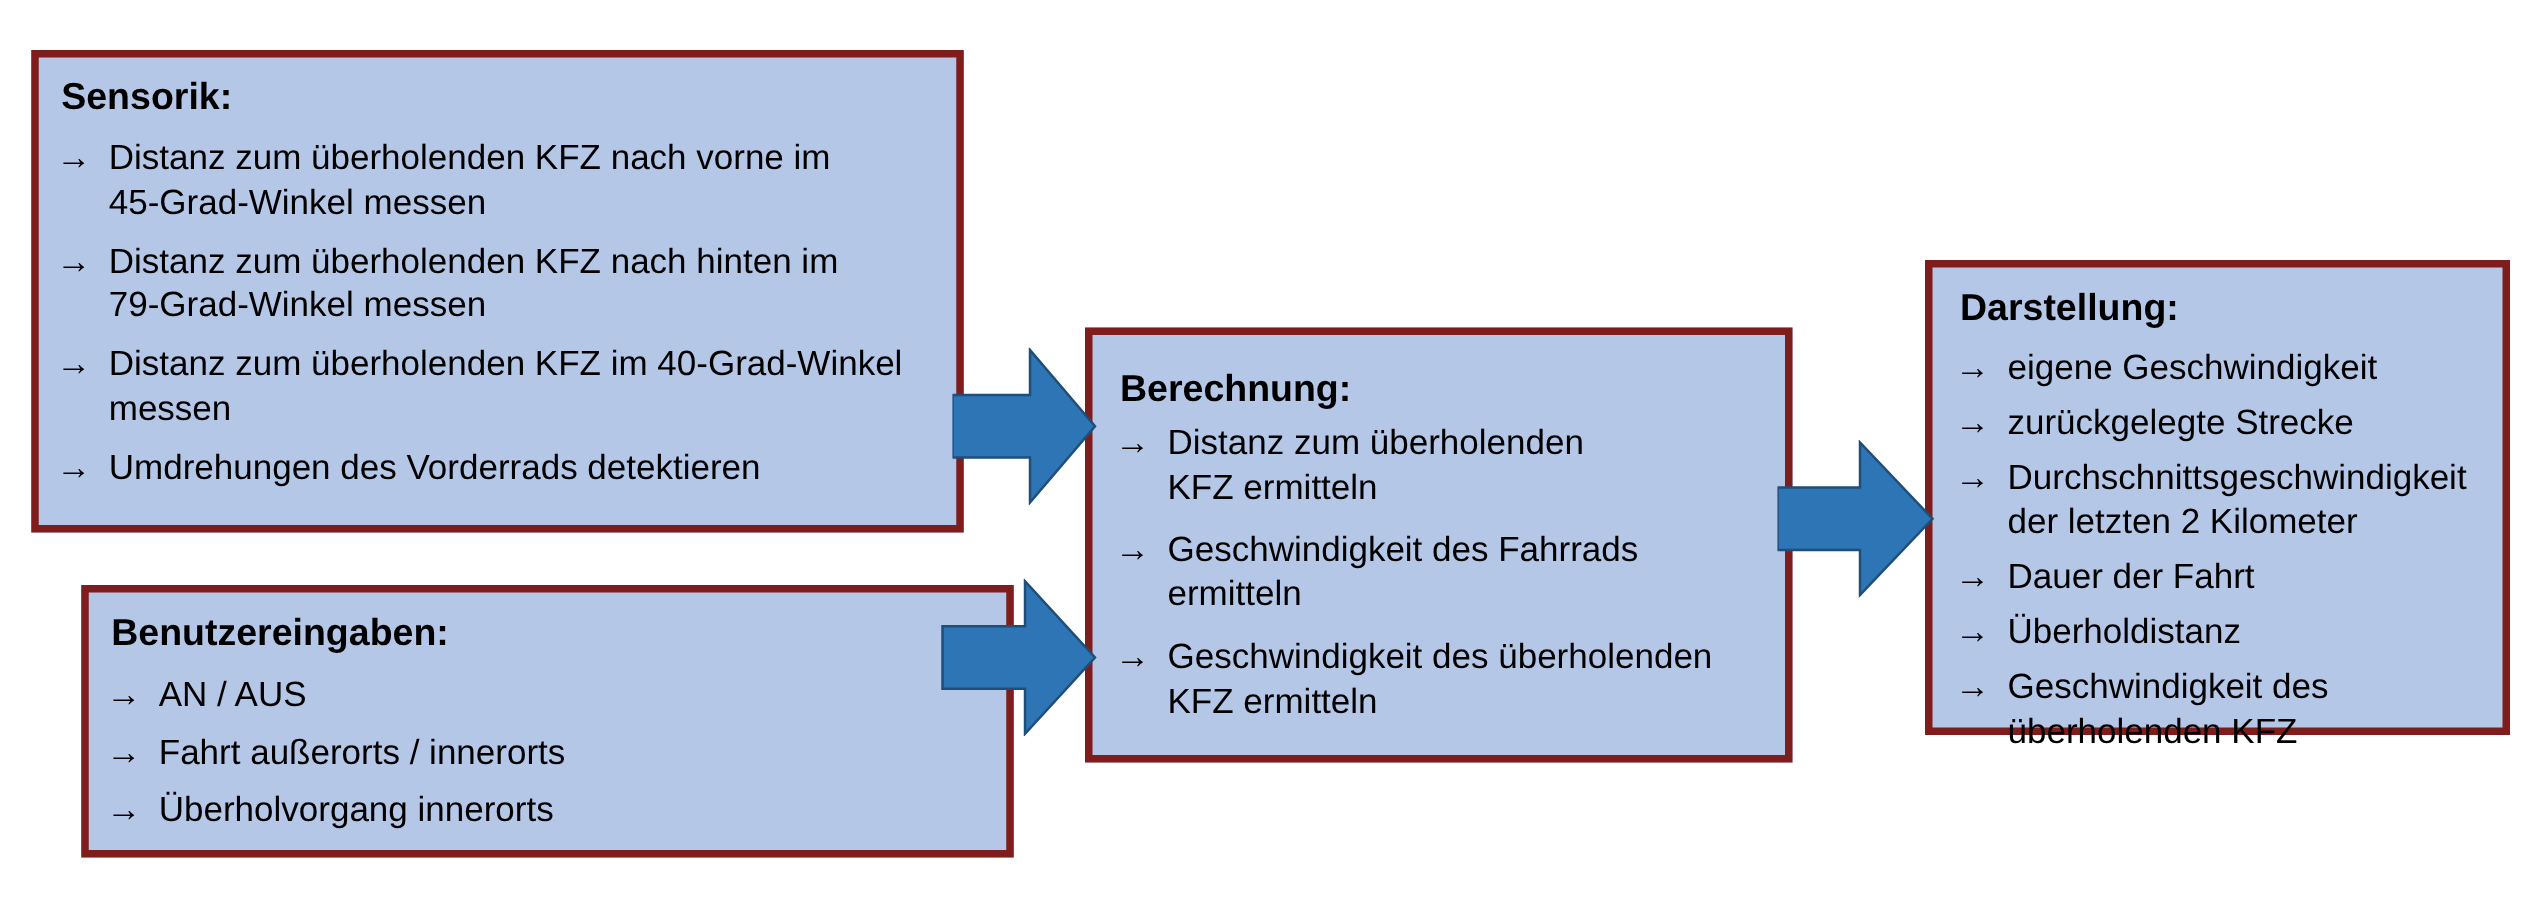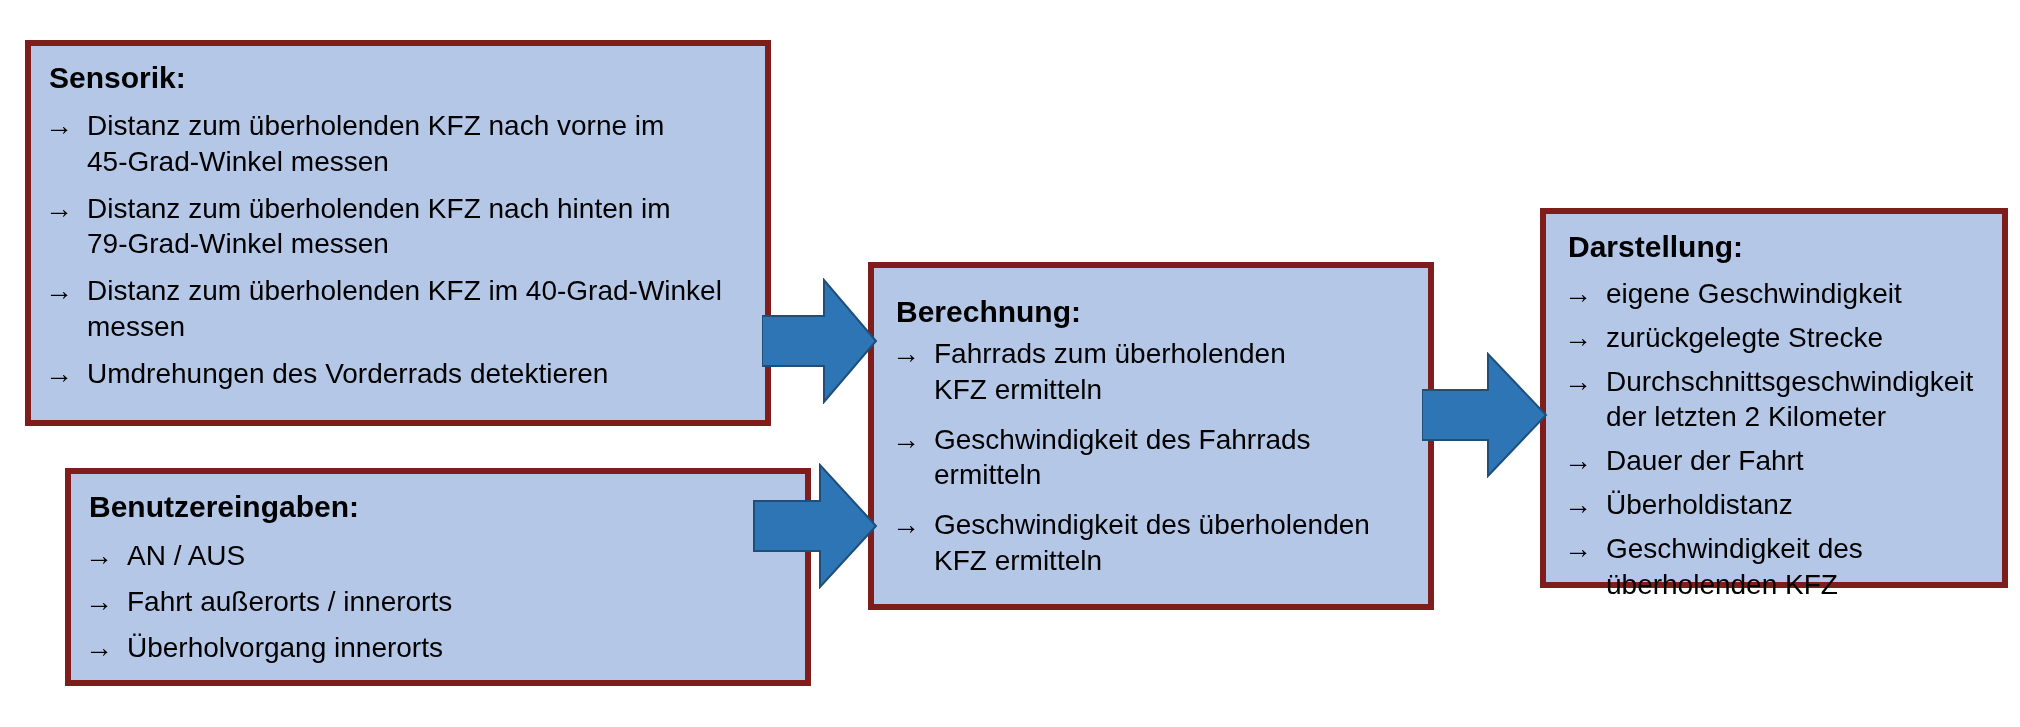--- a/index.html
+++ b/index.html
@@ -142,21 +142,21 @@
         <span class="bullet-text">Überholvorgang innerorts</span>
       </li>
     </ul>
   </div>
 
   <div class="box" id="box-berechnung">
     <div class="box-title">Berechnung:</div>
     <ul class="bullets">
       <li class="bullet">
         <span class="arrow-glyph">→</span>
-        <span class="bullet-text">Fahrrads zum überholenden
+        <span class="bullet-text">Distanz zum überholenden
 KFZ ermitteln</span>
       </li>
       <li class="bullet">
         <span class="arrow-glyph">→</span>
         <span class="bullet-text">Geschwindigkeit des Fahrrads
 ermitteln</span>
       </li>
       <li class="bullet">
         <span class="arrow-glyph">→</span>
         <span class="bullet-text">Geschwindigkeit des überholenden

